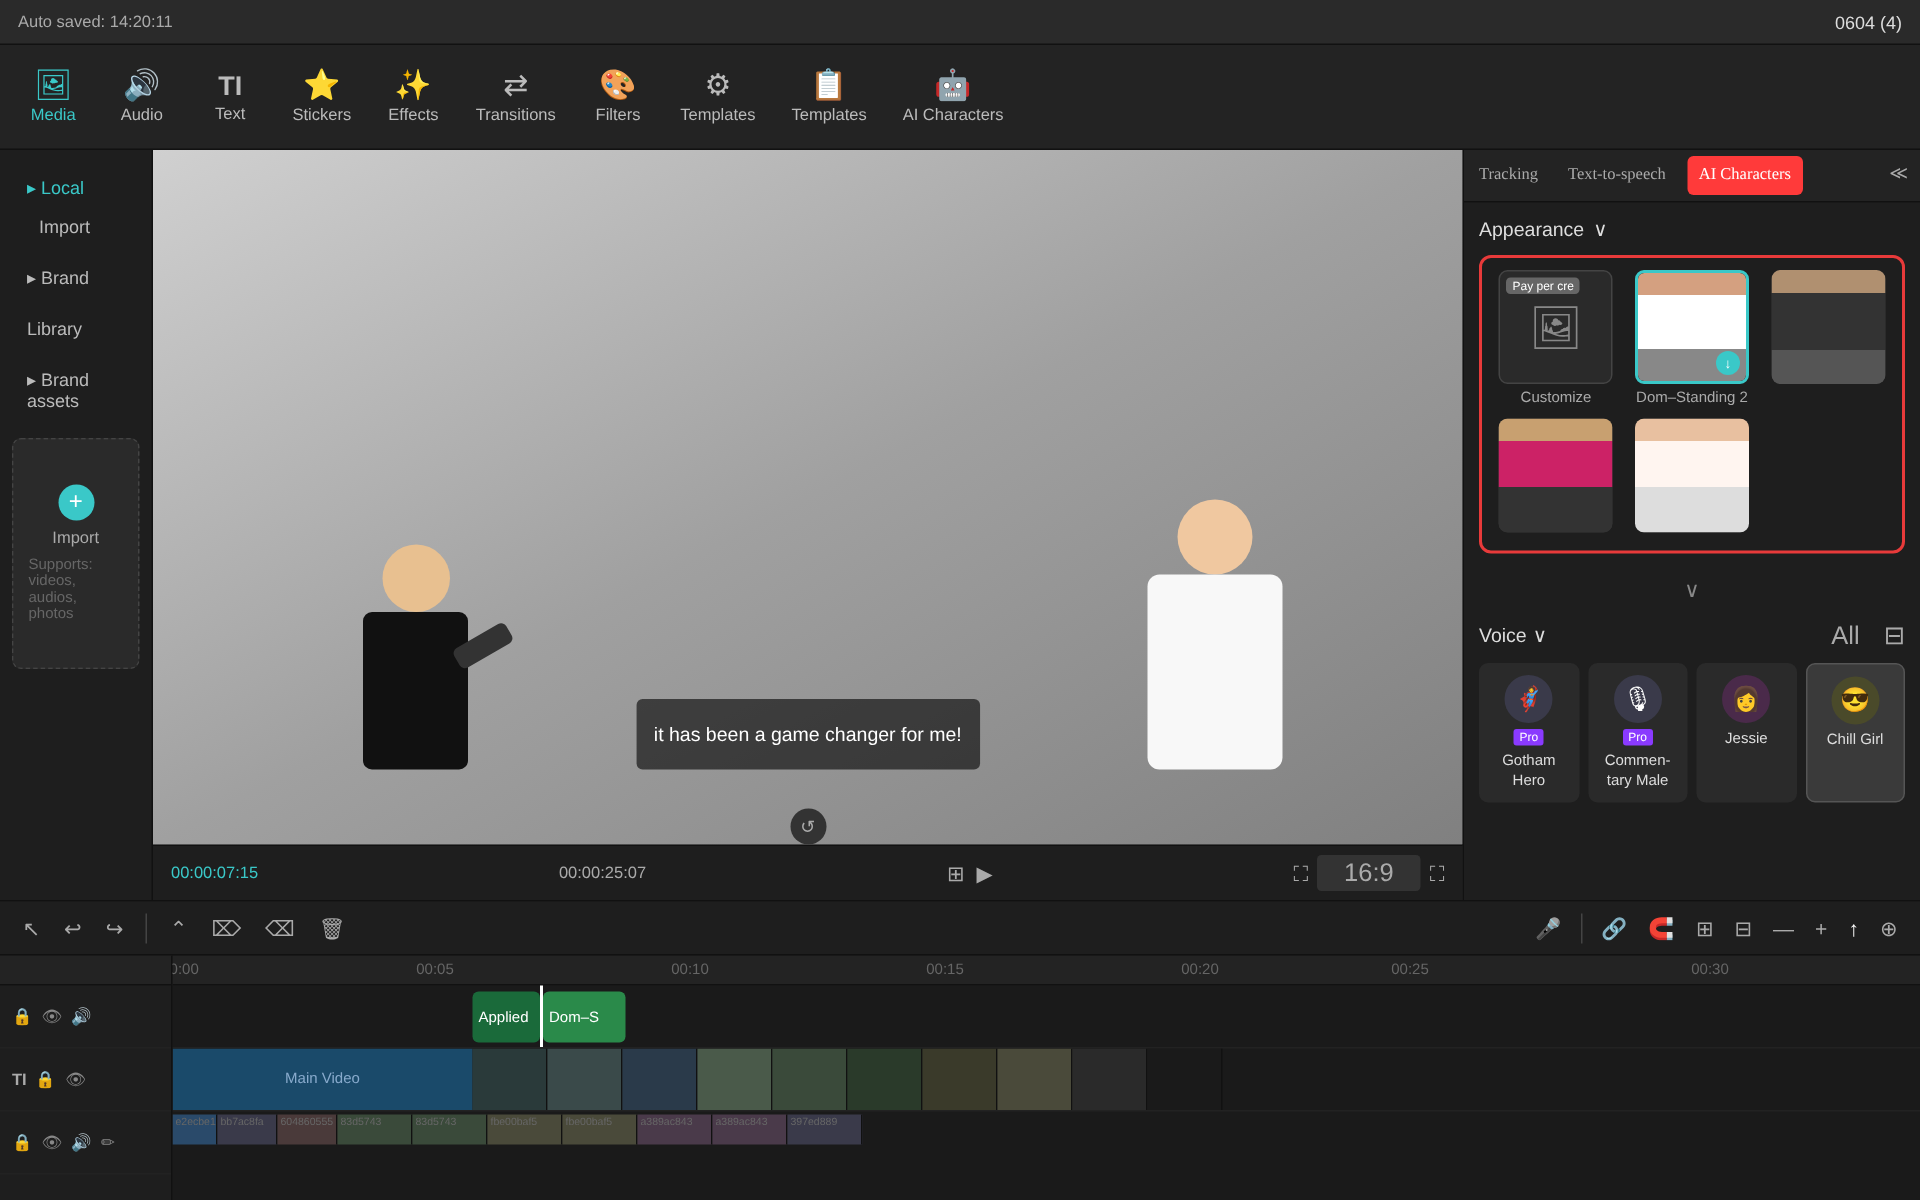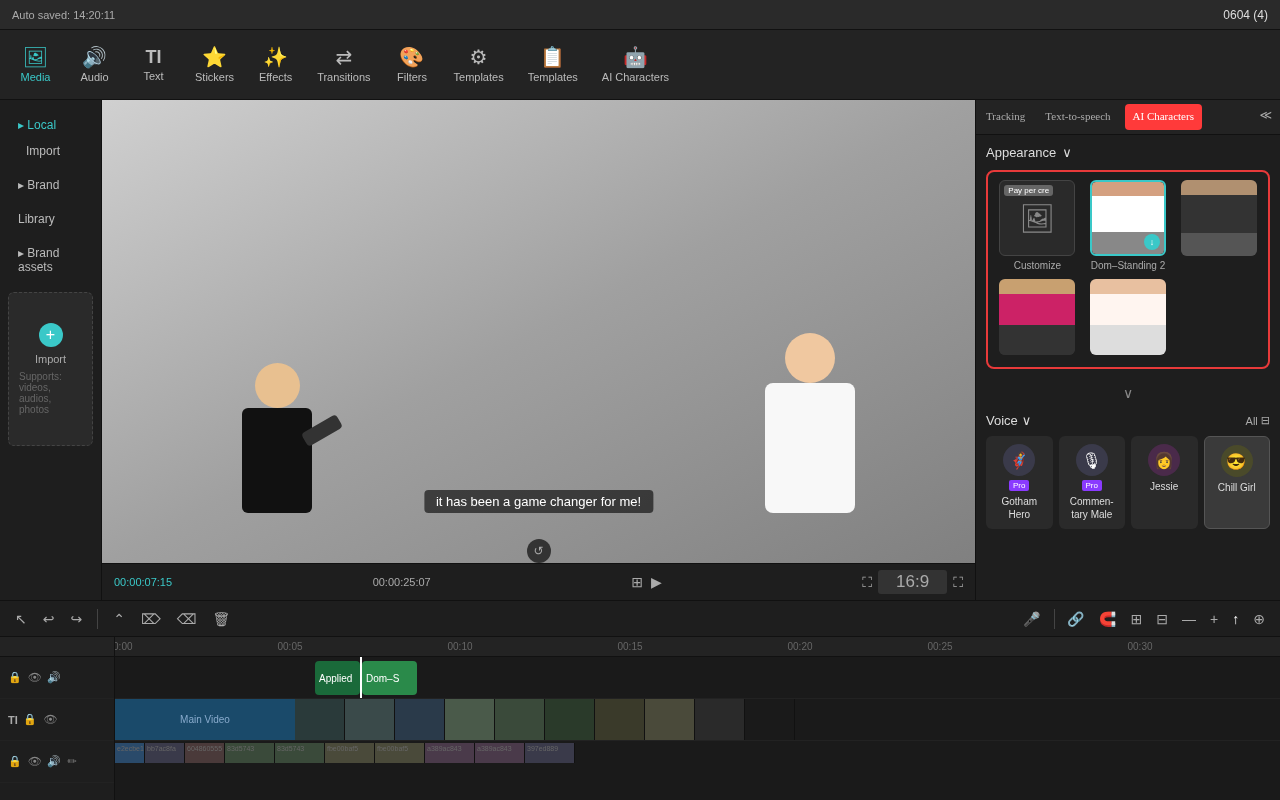--- a/index.html
+++ b/index.html
@@ -32,21 +32,21 @@
     .left-panel .indent { padding-left: 18px; }
     .import-btn { display: flex; align-items: center; justify-content: center; background: #2a2a2a; border: 1px dashed #444; border-radius: 6px; padding: 30px 10px; margin: 8px; cursor: pointer; flex-direction: column; gap: 6px; color: #aaa; font-size: 11px; }
     .import-circle { width: 24px; height: 24px; background: #3ac8c8; border-radius: 50%; display: flex; align-items: center; justify-content: center; color: #fff; font-size: 16px; }
 
     
     .center-panel { flex: 1; background: #1a1a1a; display: flex; flex-direction: column; position: relative; }
     .player-header { display: flex; align-items: center; justify-content: space-between; padding: 8px 12px; background: #1e1e1e; border-bottom: 1px solid #111; }
     .player-header-left { color: #ddd; font-size: 13px; font-weight: 500; }
     .player-header-right { display: flex; align-items: center; gap: 8px; }
     .player-area { flex: 1; display: flex; align-items: center; justify-content: center; background: #111; position: relative; overflow: hidden; }
-    .subtitle-bar { position: absolute; bottom: 50px; left: 50%; transform: translateX(-50%); background: rgba(0,0,0,0.6); padding: 4px 12px; border-radius: 4px; color: #fff; font-size: 13px; white-space: nowrap; }
+    .subtitle-bar { position: absolute; bottom: 50px; left: 50%; transform: translateX(-50%); background: rgba(0,0,0,0.6); padding: 16px 12px; border-radius: 4px; color: #fff; font-size: 13px; white-space: nowrap; }
     .playback-controls { display: flex; align-items: center; justify-content: space-between; padding: 6px 12px; background: #1e1e1e; border-top: 1px solid #111; }
     .time-display { color: #3ac8c8; font-size: 11px; }
     .time-total { color: #aaa; font-size: 11px; }
     .control-btns { display: flex; gap: 8px; align-items: center; }
     .ctrl-btn { background: none; border: none; color: #aaa; cursor: pointer; font-size: 14px; }
     .aspect-badge { background: #333; color: #aaa; padding: 2px 18px; border-radius: 3px; font-size: 17px; }
 
     
     .right-panel { width: 305px; background: #1e1e1e; border-left: 1px solid #111; display: flex; flex-direction: column; }
     .right-tabs { display: flex; overflow-x: auto; background: #232323; border-bottom: 1px solid #111; }
@@ -62,21 +62,21 @@
     .char-thumb.customize { background: #2a2a2a; border: 1px solid #444; }
     .char-label { color: #aaa; font-size: 10px; margin-top: 4px; text-align: center; }
     .pay-badge { position: absolute; top: 4px; left: 4px; background: #666; color: #fff; font-size: 8px; padding: 1px 4px; border-radius: 3px; }
     .download-badge { position: absolute; bottom: 4px; right: 4px; background: #3ac8c8; width: 16px; height: 16px; border-radius: 50%; display: flex; align-items: center; justify-content: center; font-size: 9px; color: #fff; }
     .show-more { text-align: center; color: #888; padding: 4px 0; cursor: pointer; font-size: 14px; }
 
     
     .voice-section { margin-top: 8px; }
     .voice-header { display: flex; align-items: center; justify-content: space-between; margin-bottom: 8px; }
     .voice-header-left { color: #ddd; font-size: 13px; font-weight: 500; cursor: pointer; display: flex; align-items: center; gap: 4px; }
-    .voice-filter { color: #aaa; font-size: 11px; display: flex; align-items: flex-end; gap: 3px; cursor: pointer; }
+    .voice-filter { color: #aaa; font-size: 17px; display: flex; align-items: flex-end; gap: 16px; cursor: pointer; }
     .voice-grid { display: grid; grid-template-columns: repeat(4, 1fr); gap: 6px; }
     .voice-card { background: #2a2a2a; border-radius: 6px; padding: 8px 6px; cursor: pointer; display: flex; flex-direction: column; align-items: center; gap: 4px; }
     .voice-card.selected { background: #3a3a3a; border: 1px solid #555; }
     .voice-card .pro-badge { background: #8a3aff; color: #fff; font-size: 8px; padding: 1px 4px; border-radius: 2px; }
     .voice-card .voice-name { font-size: 10px; color: #ddd; text-align: center; line-height: 1.3; }
     .add-btn { background: transparent; border: 2px solid #e83a3a; color: #e83a3a; padding: 8px 20px; border-radius: 6px; cursor: pointer; font-size: 13px; width: 100%; margin-top: 12px; font-weight: 500; }
 
     
     .timeline-section { height: 200px; background: #1a1a1a; border-top: 1px solid #111; display: flex; flex-direction: column; }
     .timeline-toolbar { display: flex; align-items: center; justify-content: space-between; height: 36px; padding: 0 10px; background: #1e1e1e; border-bottom: 1px solid #111; }
@@ -404,21 +404,21 @@
           <div class="tl-clip video" style="left:200px;width:45px;background:#1a6a3a;">
             <span>Applied</span>
           </div>
           <div class="tl-clip video" style="left:247px;width:55px;background:#2a8a4a;">
             <span>Dom–S</span>
           </div>
         </div>
 
 
         <div class="tl-track" style="height:42px;display:flex;overflow:hidden;">
-          <div style="width:180px;background:#1a4a6a;display:flex;align-items:center;justify-content:center;font-size:10px;color:#8ac;">
+          <div style="width:200px;background:#1a4a6a;display:flex;align-items:center;justify-content:center;font-size:10px;color:#8ac;">
             Main Video
           </div>
           <div style="display:flex;">
             <div style="width:50px;height:42px;background:#2a3a3a;border-right:1px solid #111;font-size:8px;color:#666;"></div>
             <div style="width:50px;height:42px;background:#3a4a4a;border-right:1px solid #111;"></div>
             <div style="width:50px;height:42px;background:#2a3a4a;border-right:1px solid #111;"></div>
             <div style="width:50px;height:42px;background:#4a5a4a;border-right:1px solid #111;"></div>
             <div style="width:50px;height:42px;background:#3a4a3a;border-right:1px solid #111;"></div>
             <div style="width:50px;height:42px;background:#2a3a2a;border-right:1px solid #111;"></div>
             <div style="width:50px;height:42px;background:#3a3a2a;border-right:1px solid #111;"></div>

